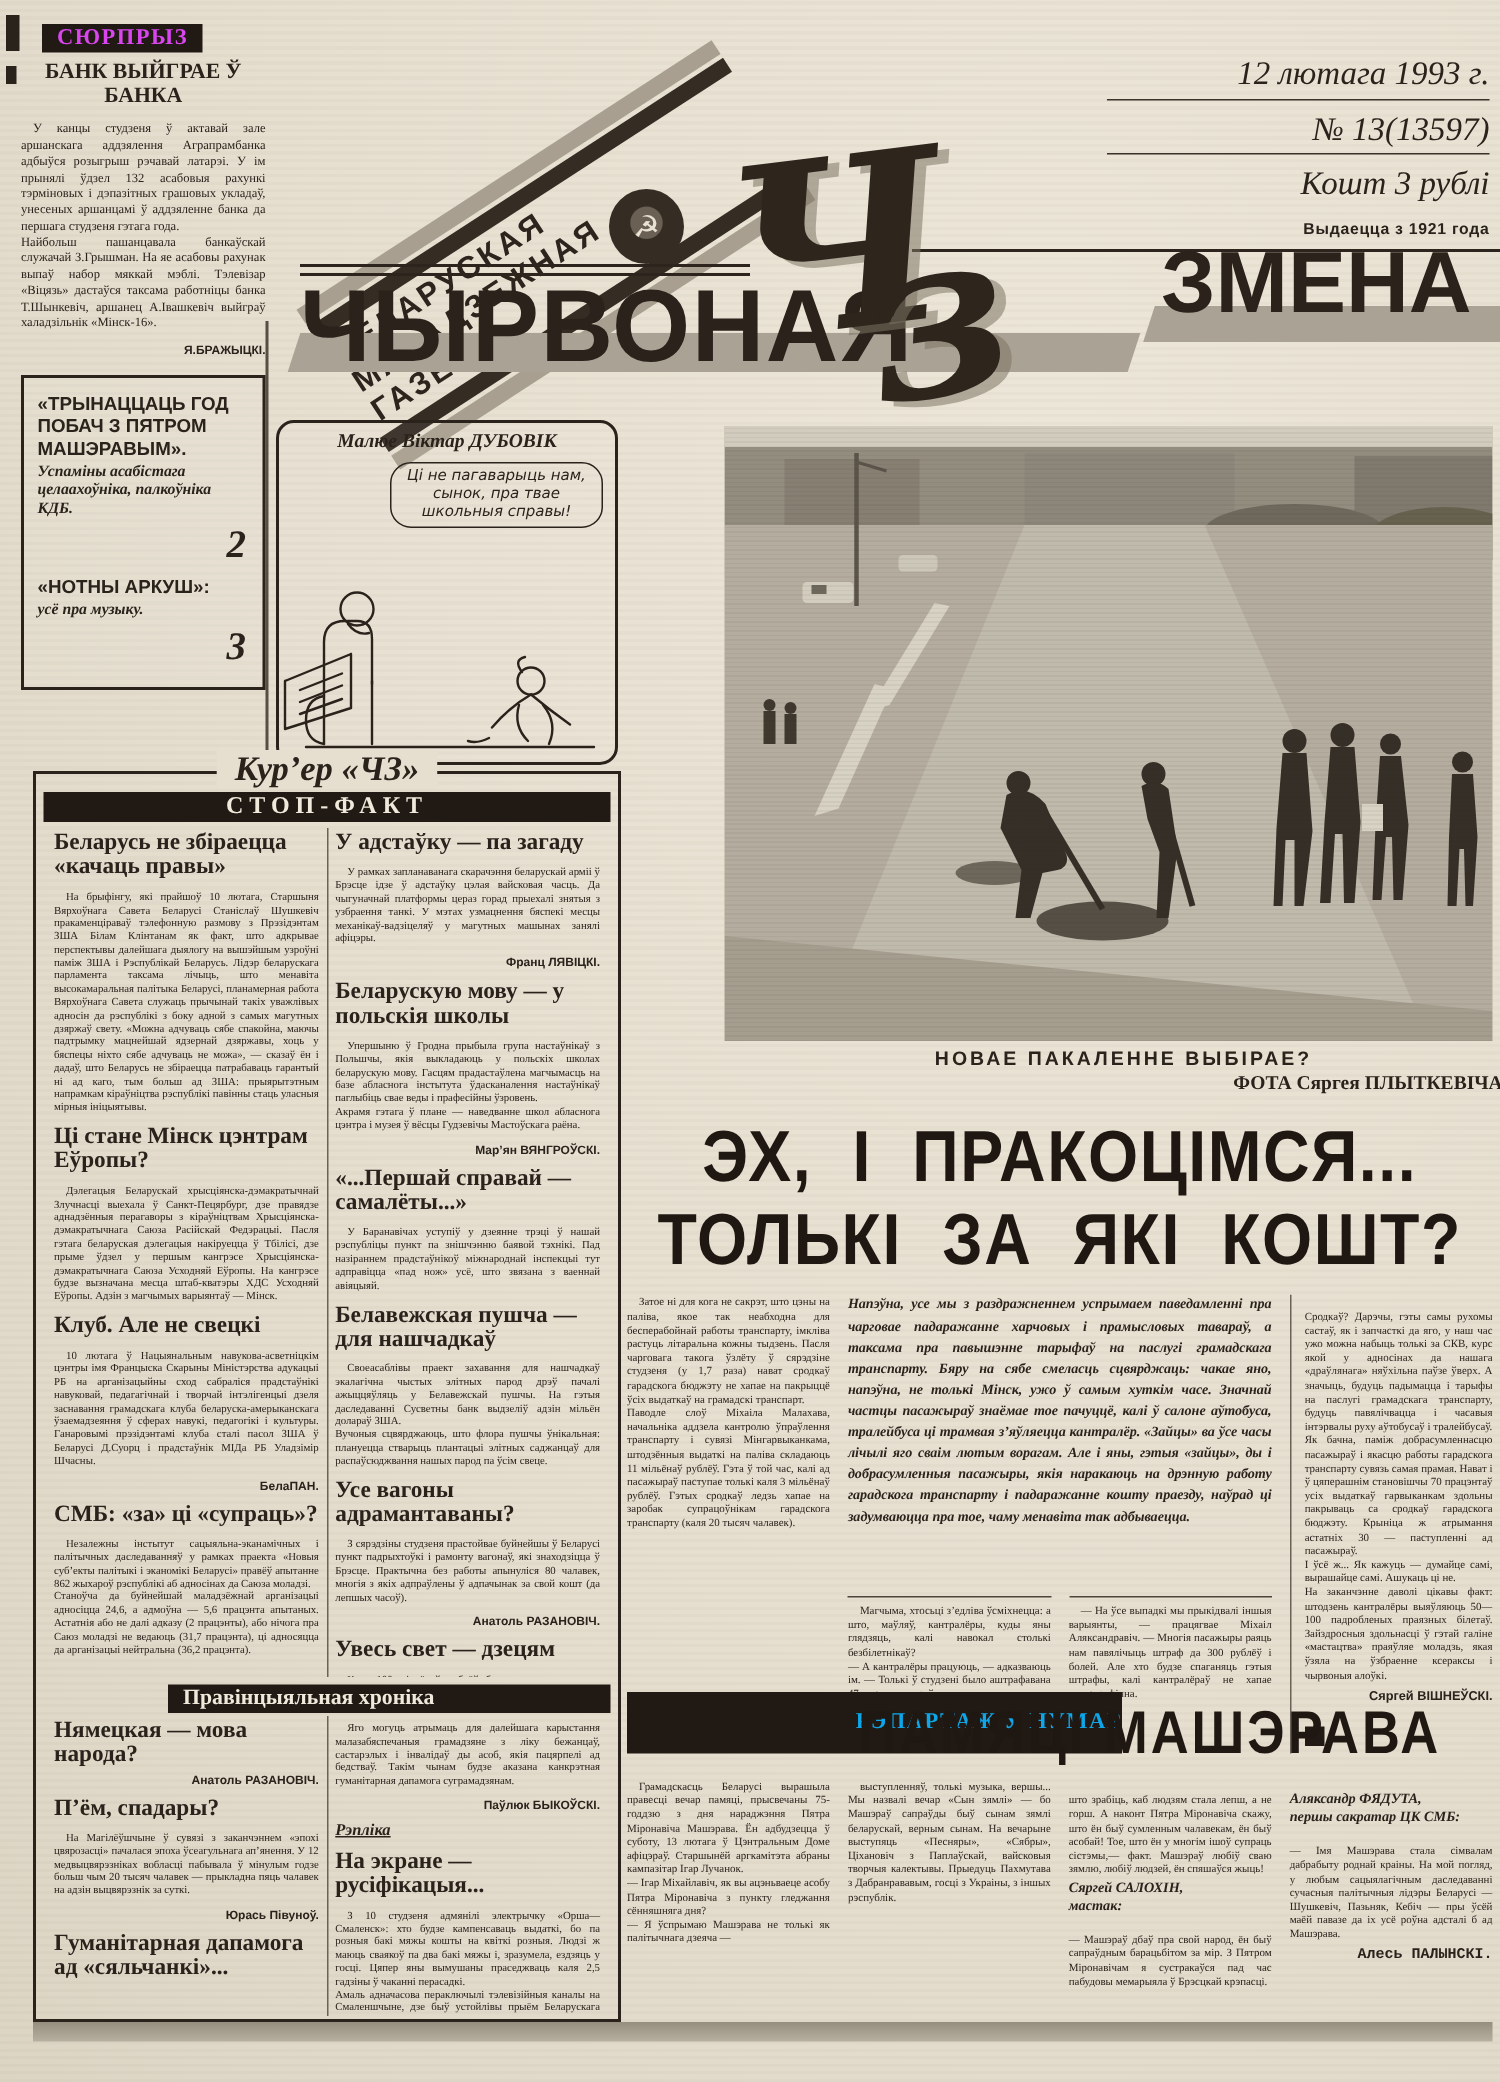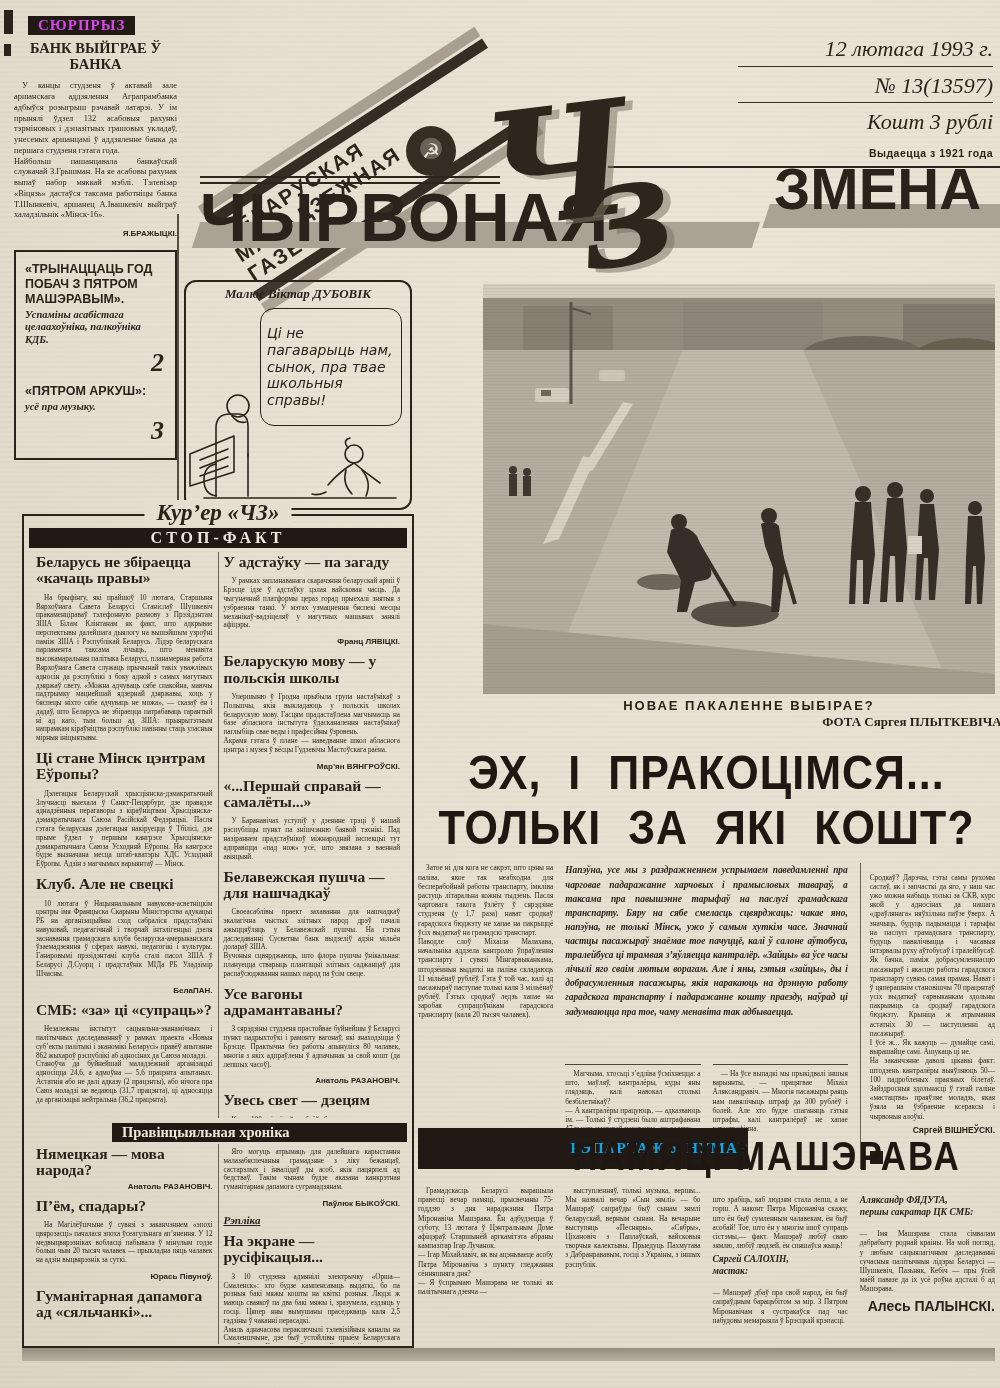--- a/index.html
+++ b/index.html
@@ -52,21 +52,21 @@
   .dateblock{position:absolute;right:2px;top:26px;width:255px;text-align:right;}
   .d-line{font-style:italic;font-size:22px;line-height:1.35;border-bottom:1.5px solid #3a3129;padding-bottom:2px;margin-bottom:4px;}
   .d-line.last{border-bottom:none;}
   .d-since{font-family:"Liberation Sans",sans-serif;font-weight:bold;font-size:10.5px;margin-top:8px;letter-spacing:.5px;}
 
   
   .cartoon{left:184px;top:280px;width:224px;height:226px;border:2px solid #2a231c;border-radius:12px;
     background:rgba(255,255,255,.05);overflow:hidden;}
   .cart-credit{font-style:italic;font-weight:bold;font-size:13px;text-align:center;margin-top:4px;}
   .bubble{position:absolute;right:8px;top:26px;width:128px;border:1.5px solid #2a231c;border-radius:14px;
-    padding:16px 6px;font-family:"DejaVu Sans",sans-serif;font-style:italic;font-size:14px;line-height:1.2;}
+    padding:3px 6px;font-family:"DejaVu Sans",sans-serif;font-style:italic;font-size:10px;line-height:1.2;text-align:center;}
   .cartoon svg{position:absolute;left:0;bottom:0;}
 
   
   .photo{left:483px;top:284px;width:512px;height:410px;background:#bfb9ac;overflow:hidden;}
   .photo-grain{position:absolute;inset:0;background:repeating-linear-gradient(0deg, rgba(40,34,26,.05) 0 1px, transparent 1px 3px);}
   .caprow{left:493px;top:698px;width:512px;}
   .ph-cap{font-family:"Liberation Sans",sans-serif;font-weight:bold;font-size:13px;letter-spacing:2px;text-align:center;}
   .ph-credit{font-weight:bold;font-size:13px;text-align:right;margin-top:1px;}
 
   
@@ -108,21 +108,21 @@
   .reportage{left:418px;top:1128px;width:577px;height:216px;}
   .rep-bar{position:absolute;left:0;top:0;width:330px;background:#211a14;color:#0ea5e9;
     font-weight:bold;font-size:15px;letter-spacing:1px;text-align:right;padding:12px 0;}
   .rep-h{position:absolute;left:120px;top:8px;width:457px;text-align:center;
     font-family:"Liberation Sans",sans-serif;font-weight:bold;font-size:35px;letter-spacing:2px;
     transform:scaleY(1.15);color:#1f1812;}
   .rep-body{position:absolute;top:58px;left:0;right:0;display:grid;grid-template-columns:repeat(4,1fr);
     gap:0 12px;height:156px;overflow:hidden;}
   .speaker{font-style:italic;font-weight:bold;font-size:9.5px;line-height:1.2;white-space:pre-line;
     text-indent:0;margin:4px 0 2px;}
-  .rep-by{text-align:left;font-family:Liberation Sans, sans-serif;font-weight:bold;font-size:14px;margin-top:5px;}
+  .rep-by{text-align:right;font-family:Liberation Mono, monospace;font-weight:bold;font-size:10px;margin-top:5px;}
 
   .bottombar{left:22px;top:1348px;width:973px;height:13px;
     background:linear-gradient(#958d7e,#b7afa0);}
 </style>
 </head>
 <body>
 
 <div class="page">
 
   <div class="mark" style="left:4px;top:10px;width:9px;height:24px;"></div>
@@ -136,21 +136,21 @@
 Найбольш пашанцавала банкаўскай служачай З.Грышман. На яе асабовы рахунак выпаў набор мяккай мэблі. Тэлевізар «Віцязь» дастаўся таксама работніцы банка Т.Шынкевіч, аршанец А.Івашкевіч выйграў халадзільнік «Мінск-16».</p>
     <div class="byline">Я.БРАЖЫЦКІ.</div>
 
     <div class="contents-box">
       <div>
         <div class="c-title">«ТРЫНАЦЦАЦЬ ГОД ПОБАЧ З ПЯТРОМ МАШЭРАВЫМ».</div>
         <div class="c-sub">Успаміны асабістага целаахоўніка, палкоўніка КДБ.</div>
         <div class="c-num">2</div>
       </div>
       <div>
-        <div class="c-title">«ПЯТРОМ АРКУШ»:</div>
+        <div class="c-title">«НОТНЫ АРКУШ»:</div>
         <div class="c-sub">усё пра музыку.</div>
         <div class="c-num">3</div>
       </div>
     </div>
   </div>
 
   <div class="abs masthead">
     <div class="ribbon">
       <div class="stripe gray"></div>
       <div class="stripe dark"></div>

